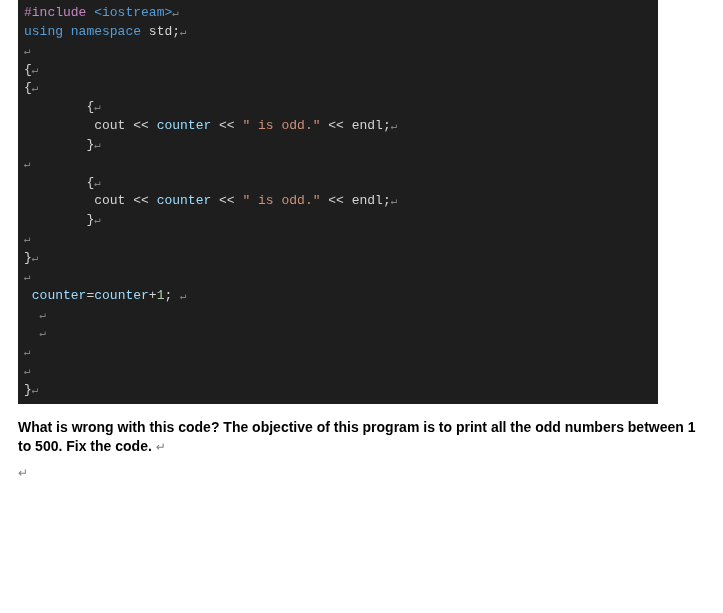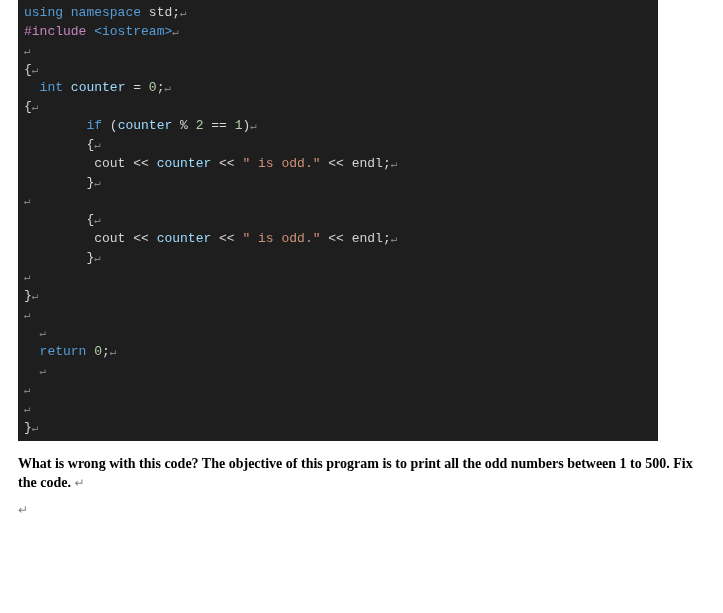--- a/index.html
+++ b/index.html
@@ -25,58 +25,56 @@
   .tok-kw { color: #569cd6; }
   .tok-id { color: #d4d4d4; }
   .tok-type { color: #569cd6; }
   .tok-func { color: #dcdcaa; }
   .tok-num { color: #b5cea8; }
   .tok-op { color: #d4d4d4; }
   .tok-str { color: #ce9178; }
   .tok-var { color: #9cdcfe; }
   .ret-arrow { color: #808080; font-size: 11px; }
   .question {
-    font-family: Liberation Serif, serif;
+    font-family: Liberation Sans, sans-serif;
     font-size: 14px;
     font-weight: bold;
     color: #000;
     margin: 14px 18px 0 18px;
     line-height: 1.35;
   }
   .para-mark { color: #808080; font-weight: normal; font-size: 12px; }
   .blank-para {
     margin: 10px 18px 0 18px;
     color: #808080;
     font-family: Calibri, Arial, sans-serif;
     font-size: 12px;
   }
 </style>
 </head>
 <body>
 
 <div class="code-block" id="code-block">
+    <div class="line"><span class="tok-pp">#include </span><span class="tok-inc">&lt;iostream&gt;</span><span class="ret-arrow">↵</span></div>
     <div class="line"><span class="tok-kw">using </span><span class="tok-kw">namespace </span><span class="tok-id">std</span><span class="tok-op">;</span><span class="ret-arrow">↵</span></div>
-    <div class="line"><span class="tok-pp">#include </span><span class="tok-inc">&lt;iostream&gt;</span><span class="ret-arrow">↵</span></div>
     <div class="line"><span class="ret-arrow">↵</span></div>
     <div class="line"><span class="tok-op">{</span><span class="ret-arrow">↵</span></div>
-    <div class="line"><span>  </span><span class="tok-type">int </span><span class="tok-var">counter </span><span class="tok-op">= </span><span class="tok-num">0</span><span class="tok-op">;</span><span class="ret-arrow">↵</span></div>
     <div class="line"><span class="tok-op">{</span><span class="ret-arrow">↵</span></div>
-    <div class="line"><span>        </span><span class="tok-kw">if </span><span class="tok-op">(</span><span class="tok-var">counter </span><span class="tok-op">% </span><span class="tok-num">2 </span><span class="tok-op">== </span><span class="tok-num">1</span><span class="tok-op">)</span><span class="ret-arrow">↵</span></div>
     <div class="line"><span class="tok-op">        {</span><span class="ret-arrow">↵</span></div>
     <div class="line"><span>         </span><span class="tok-id">cout </span><span class="tok-op">&lt;&lt; </span><span class="tok-var">counter </span><span class="tok-op">&lt;&lt; </span><span class="tok-str">" is odd."</span><span class="tok-op"> &lt;&lt; </span><span class="tok-id">endl</span><span class="tok-op">;</span><span class="ret-arrow">↵</span></div>
     <div class="line"><span class="tok-op">        }</span><span class="ret-arrow">↵</span></div>
     <div class="line"><span class="ret-arrow">↵</span></div>
     <div class="line"><span class="tok-op">        {</span><span class="ret-arrow">↵</span></div>
     <div class="line"><span>         </span><span class="tok-id">cout </span><span class="tok-op">&lt;&lt; </span><span class="tok-var">counter </span><span class="tok-op">&lt;&lt; </span><span class="tok-str">" is odd."</span><span class="tok-op"> &lt;&lt; </span><span class="tok-id">endl</span><span class="tok-op">;</span><span class="ret-arrow">↵</span></div>
     <div class="line"><span class="tok-op">        }</span><span class="ret-arrow">↵</span></div>
     <div class="line"><span class="ret-arrow">↵</span></div>
     <div class="line"><span class="tok-op">}</span><span class="ret-arrow">↵</span></div>
     <div class="line"><span class="ret-arrow">↵</span></div>
+    <div class="line"><span> </span><span class="tok-var">counter</span><span class="tok-op">=</span><span class="tok-var">counter</span><span class="tok-op">+</span><span class="tok-num">1</span><span class="tok-op">; </span><span class="ret-arrow">↵</span></div>
     <div class="line"><span>  </span><span class="ret-arrow">↵</span></div>
-    <div class="line"><span>  </span><span class="tok-kw">return </span><span class="tok-num">0</span><span class="tok-op">;</span><span class="ret-arrow">↵</span></div>
     <div class="line"><span>  </span><span class="ret-arrow">↵</span></div>
     <div class="line"><span class="ret-arrow">↵</span></div>
     <div class="line"><span class="ret-arrow">↵</span></div>
     <div class="line"><span class="tok-op">}</span><span class="ret-arrow">↵</span></div>
   </div>
 
 <div class="question">
   <span>What is wrong with this code? The objective of this program is to print all the odd numbers between 1 to 500. Fix the code. </span><span class="para-mark">↵</span>
 </div>
 

